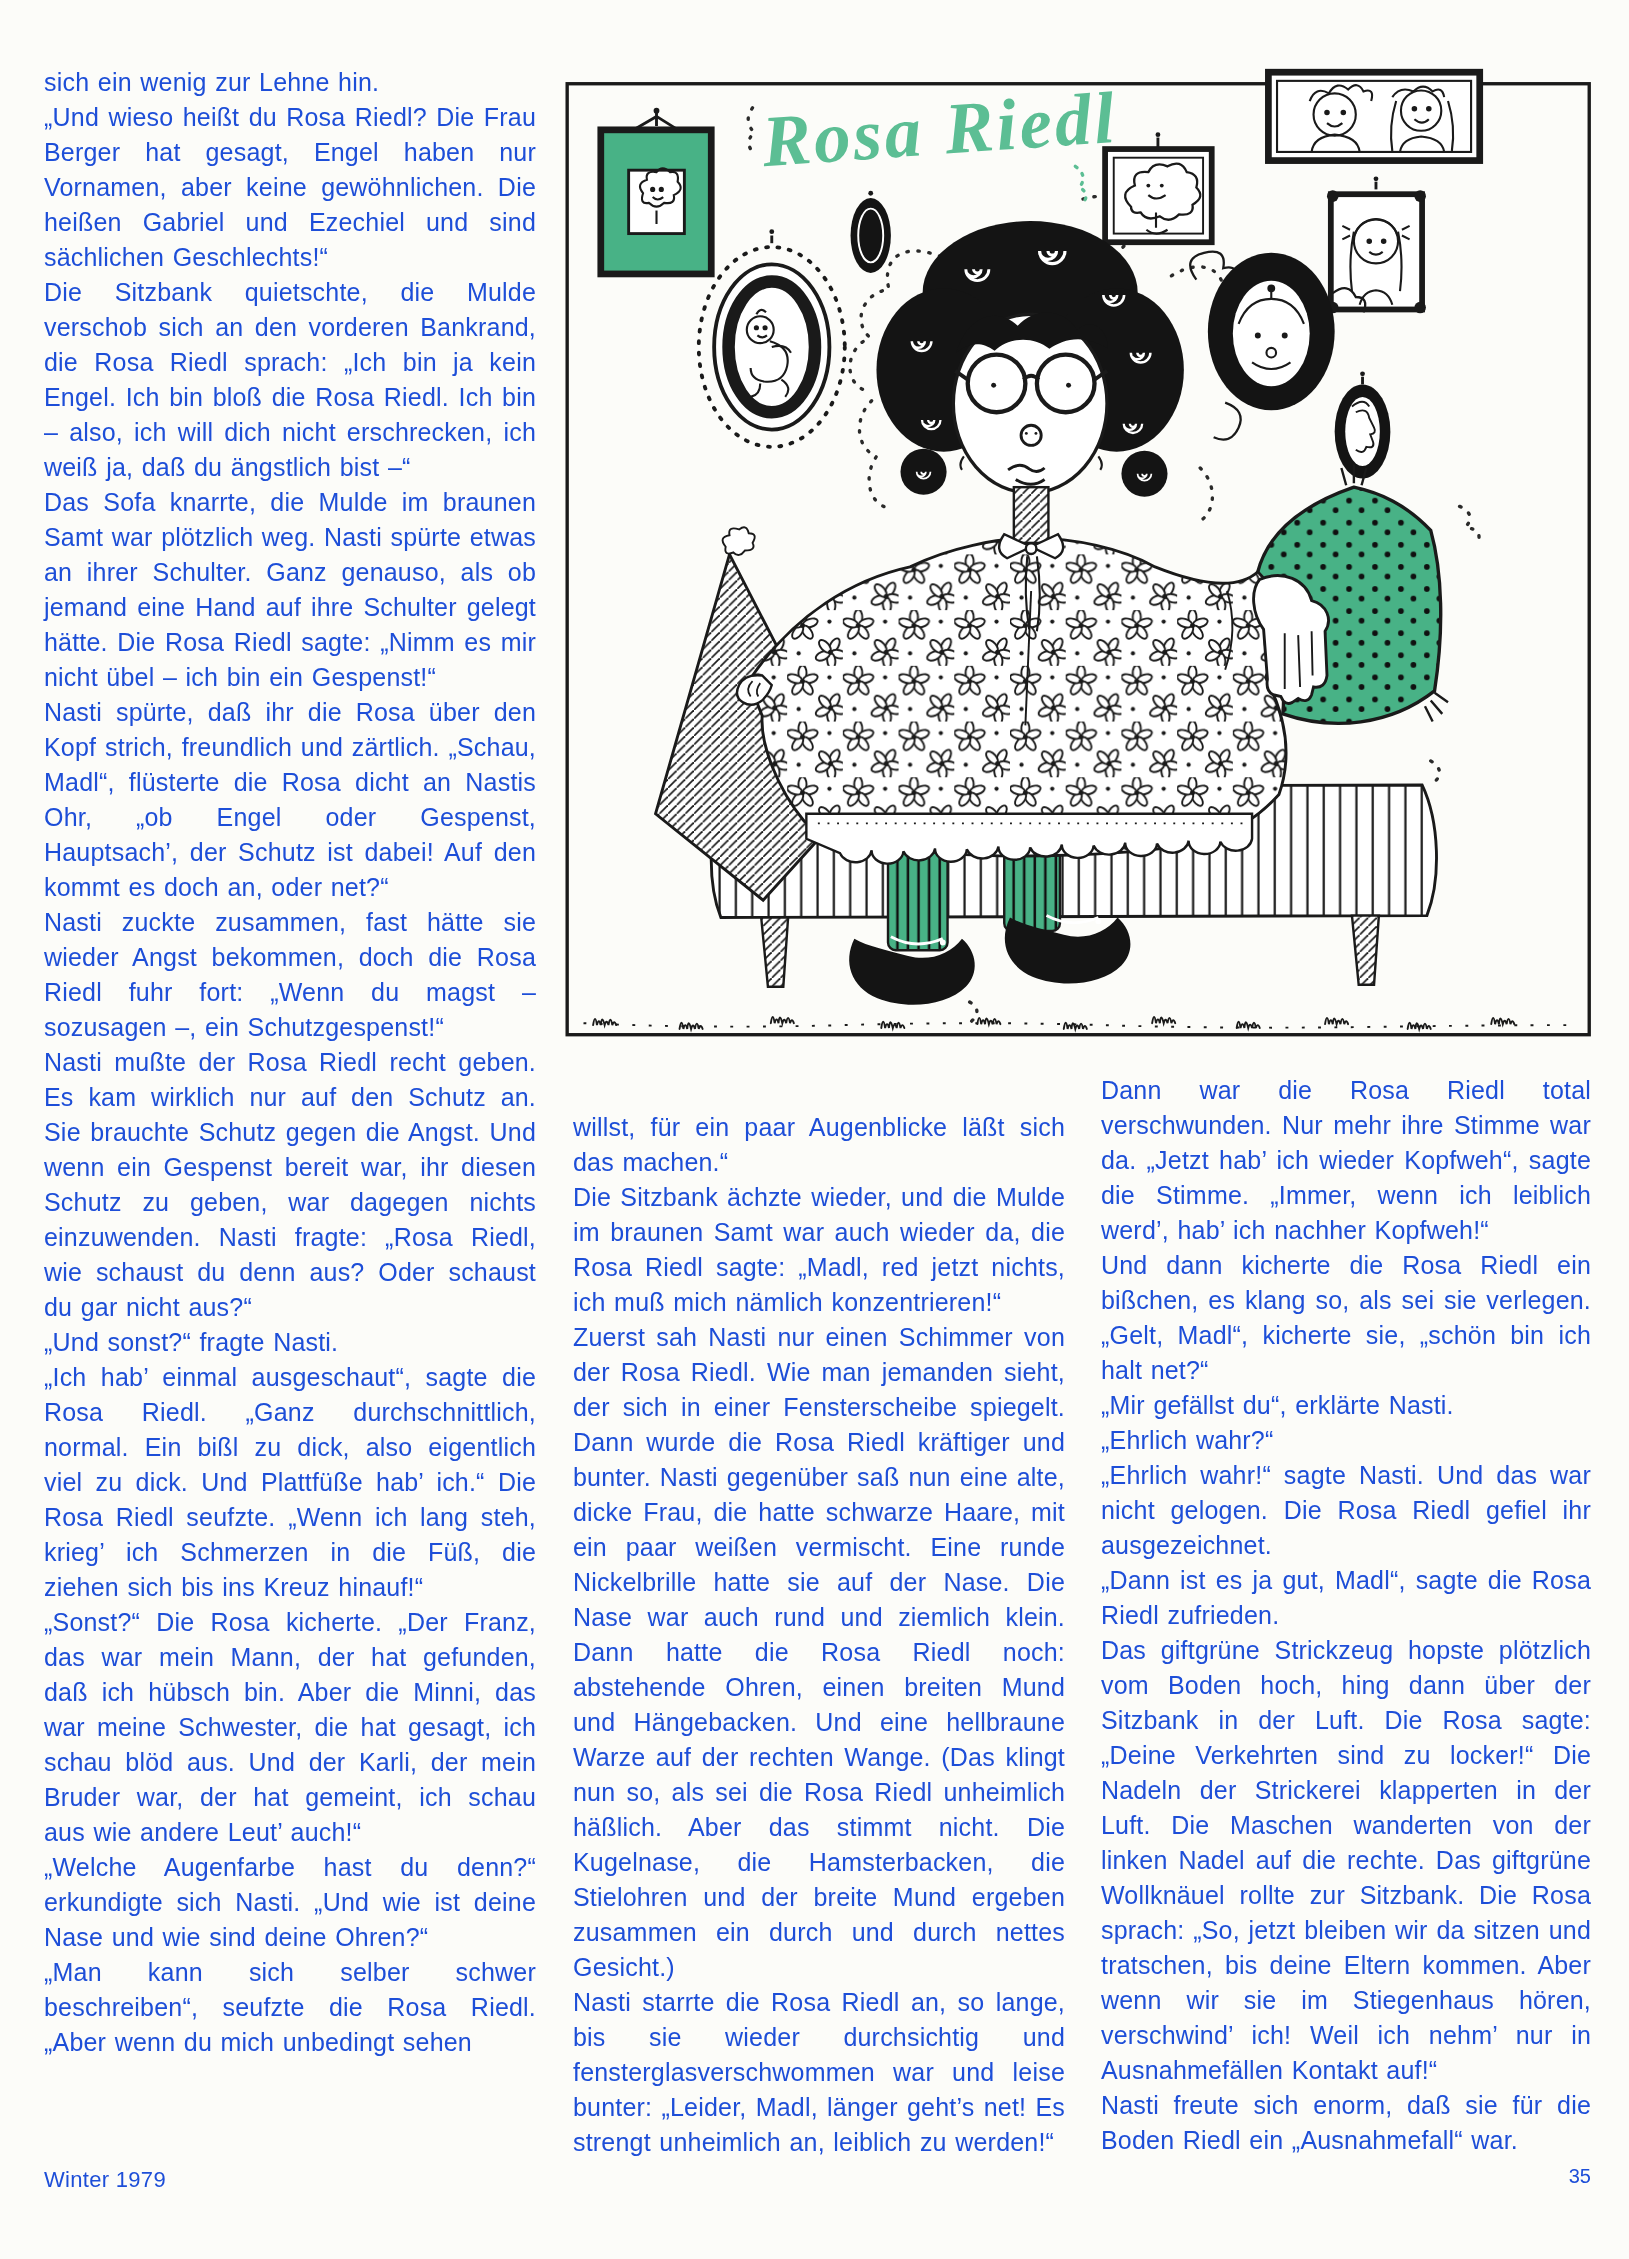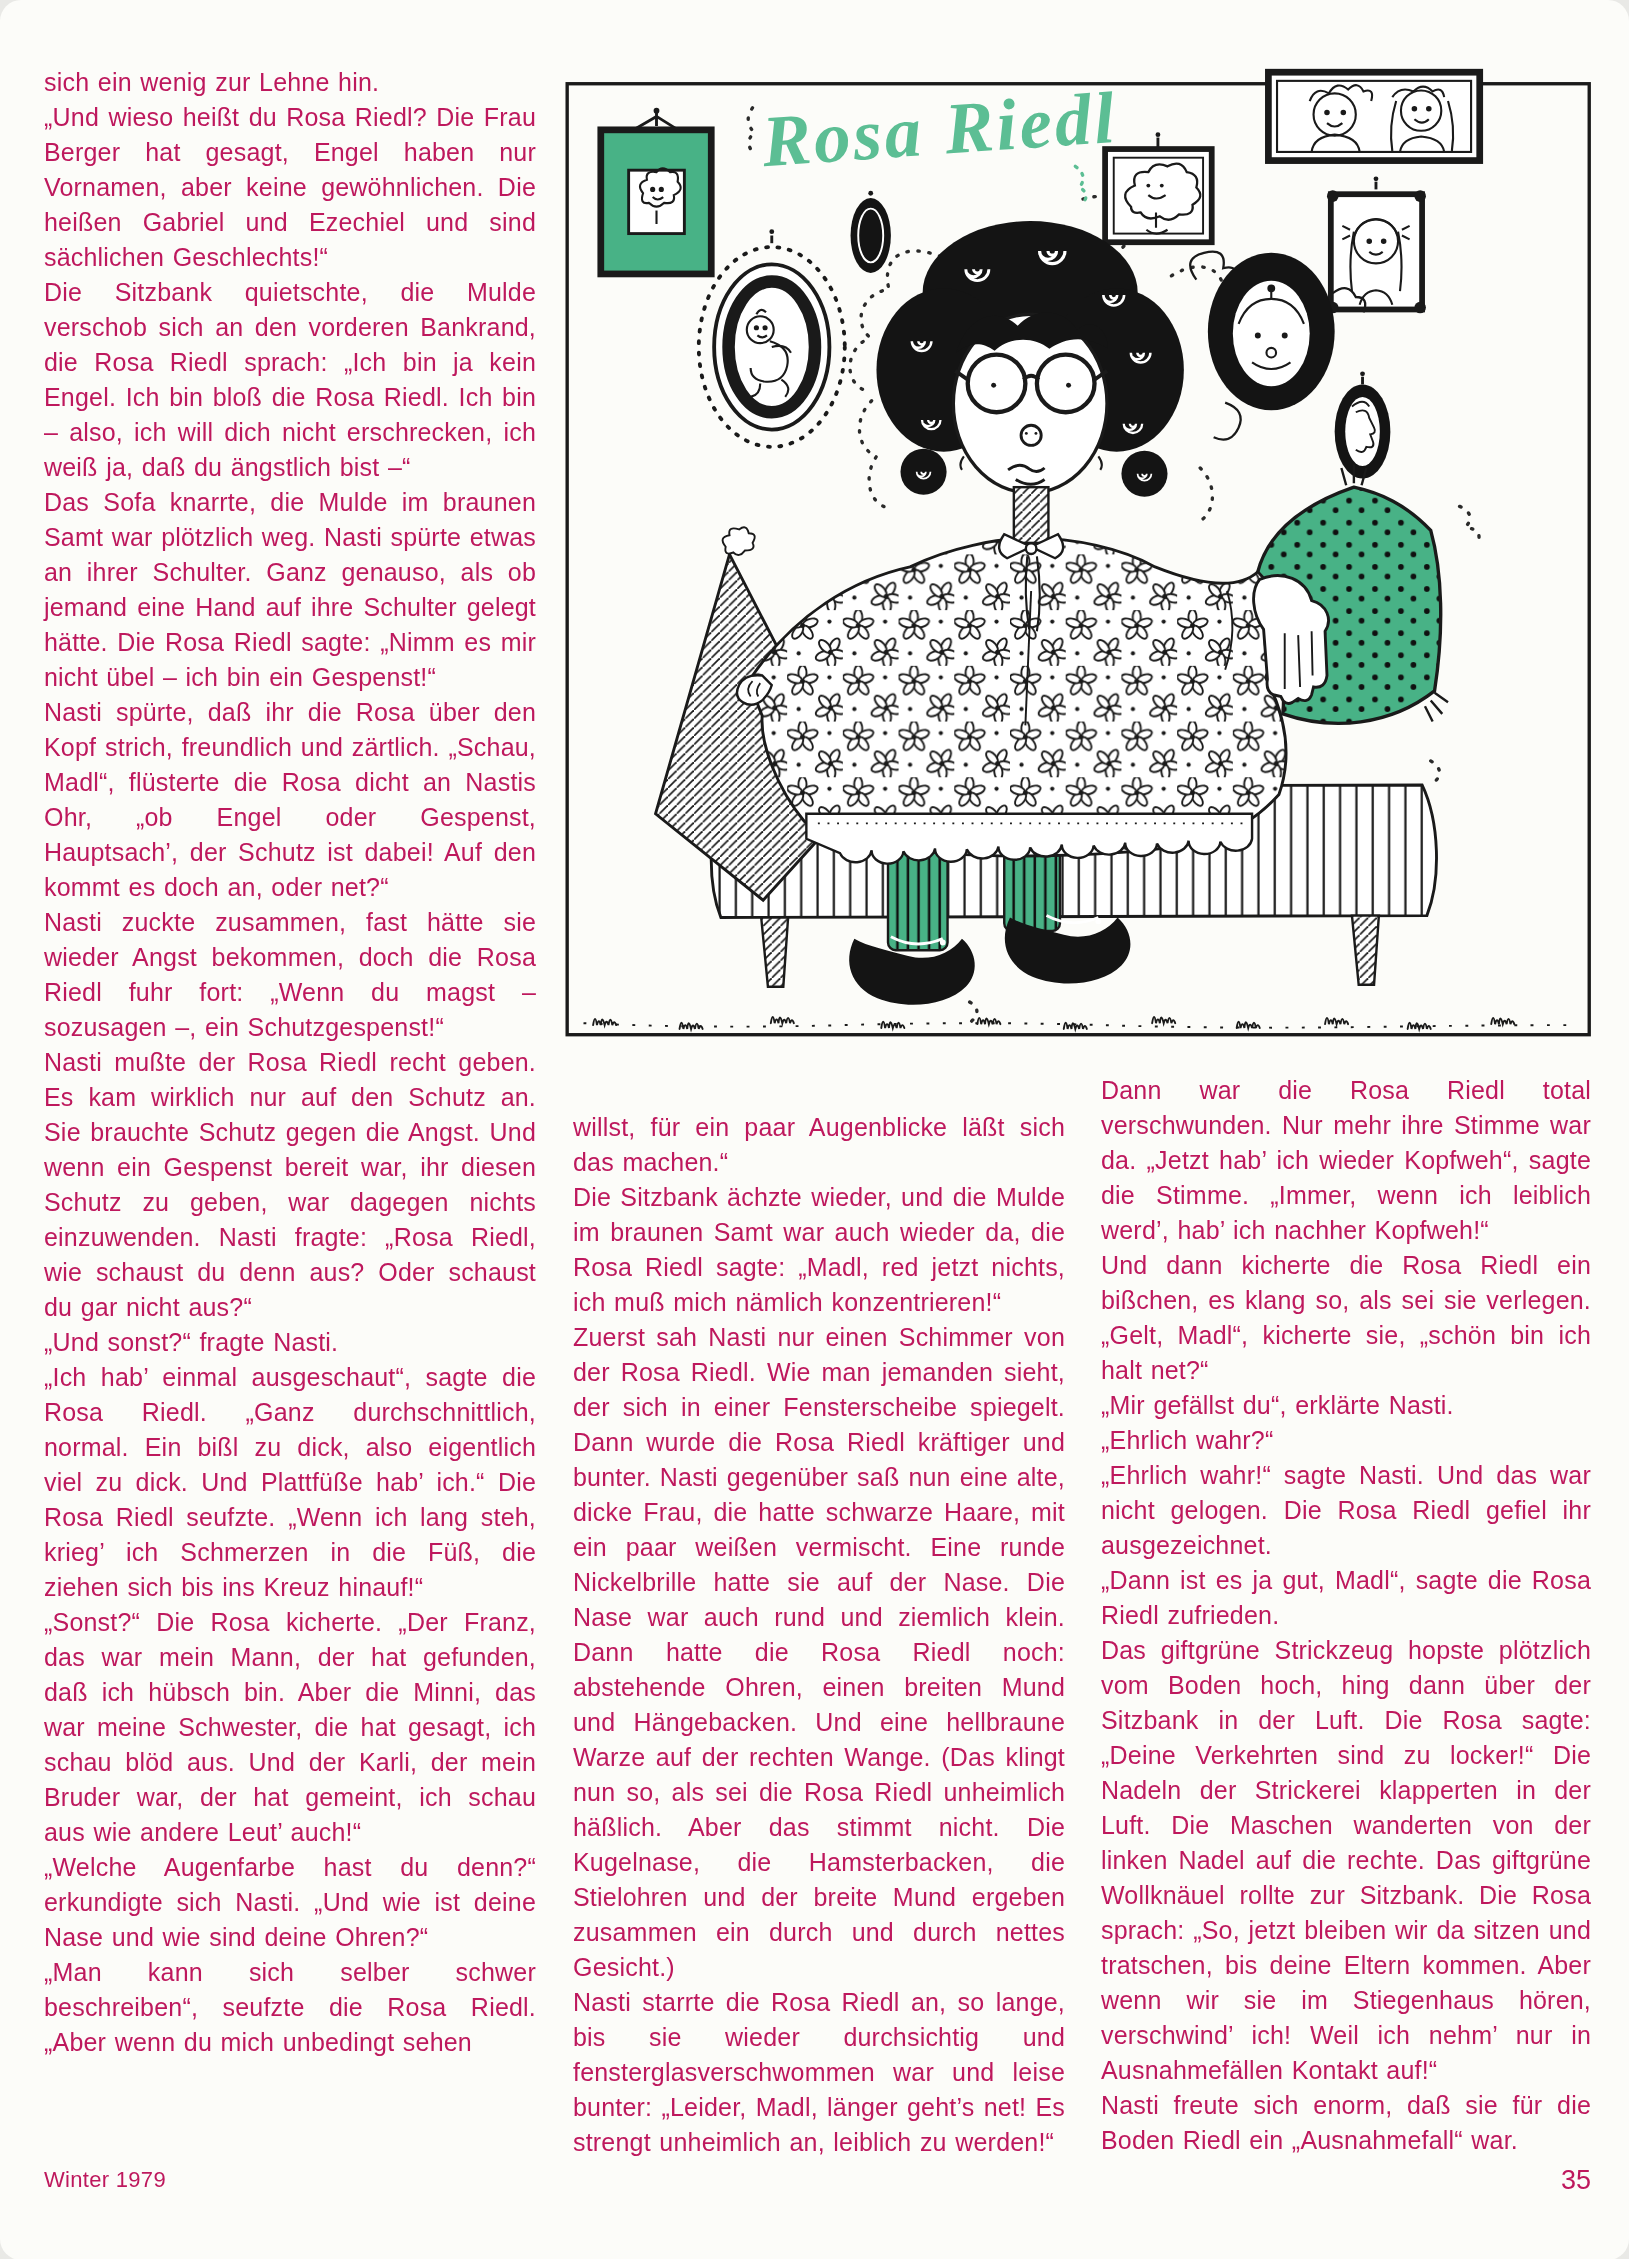--- a/index.html
+++ b/index.html
@@ -1,33 +1,33 @@
 <!DOCTYPE html>
 <html lang="de"><head>
 <meta charset="utf-8">
 <style>
   html,body{margin:0;padding:0;}
   body{width:1629px;height:2260px;background:#e9e9e6;}
   .page{
     position:relative;width:1629px;height:2260px;background:#fcfcf9;
-    font-family:"Liberation Sans",sans-serif;color:#be185d;overflow:hidden;border-radius:21px;
+    font-family:"Liberation Sans",sans-serif;color:#1d4ed8;overflow:hidden;
   }
   .col{
     position:absolute;width:492px;text-align:justify;
     font-size:25px;line-height:35px;letter-spacing:0.2px;word-spacing:1.4px;
     hyphens:auto;-webkit-hyphens:auto;
   }
   .col p{margin:0;padding:0;}
   #col-left{left:44px;top:65px;}
   #col-middle{left:573px;top:1110px;}
   #col-right{left:1101px;top:1073px;width:490px;}
   .illus{position:absolute;left:564px;top:53px;width:1038px;height:999px;}
   .illus svg{display:block;width:1038px;height:999px;}
   .footer-issue{position:absolute;left:44px;top:2167px;font-size:22px;letter-spacing:0.3px;}
-  .footer-page{position:absolute;left:1422px;top:2165px;width:169px;text-align:right;font-size:27px;}
+  .footer-page{position:absolute;left:1422px;top:2165px;width:169px;text-align:right;font-size:20px;}
 </style>
 </head>
 <body>
 
 <div class="page">
 
   <div class="col" id="col-left">
     <p>sich ein wenig zur Lehne hin.</p>
     <p>„Und wieso heißt du Rosa Riedl? Die Frau Berger hat gesagt, Engel haben nur Vornamen, aber keine gewöhnlichen. Die heißen Gabriel und Ezechiel und sind sächlichen Geschlechts!“</p>
     <p>Die Sitzbank quietschte, die Mulde verschob sich an den vorderen Bankrand, die Rosa Riedl sprach: „Ich bin ja kein Engel. Ich bin bloß die Rosa Riedl. Ich bin – also, ich will dich nicht erschrecken, ich weiß ja, daß du ängstlich bist –“</p>

